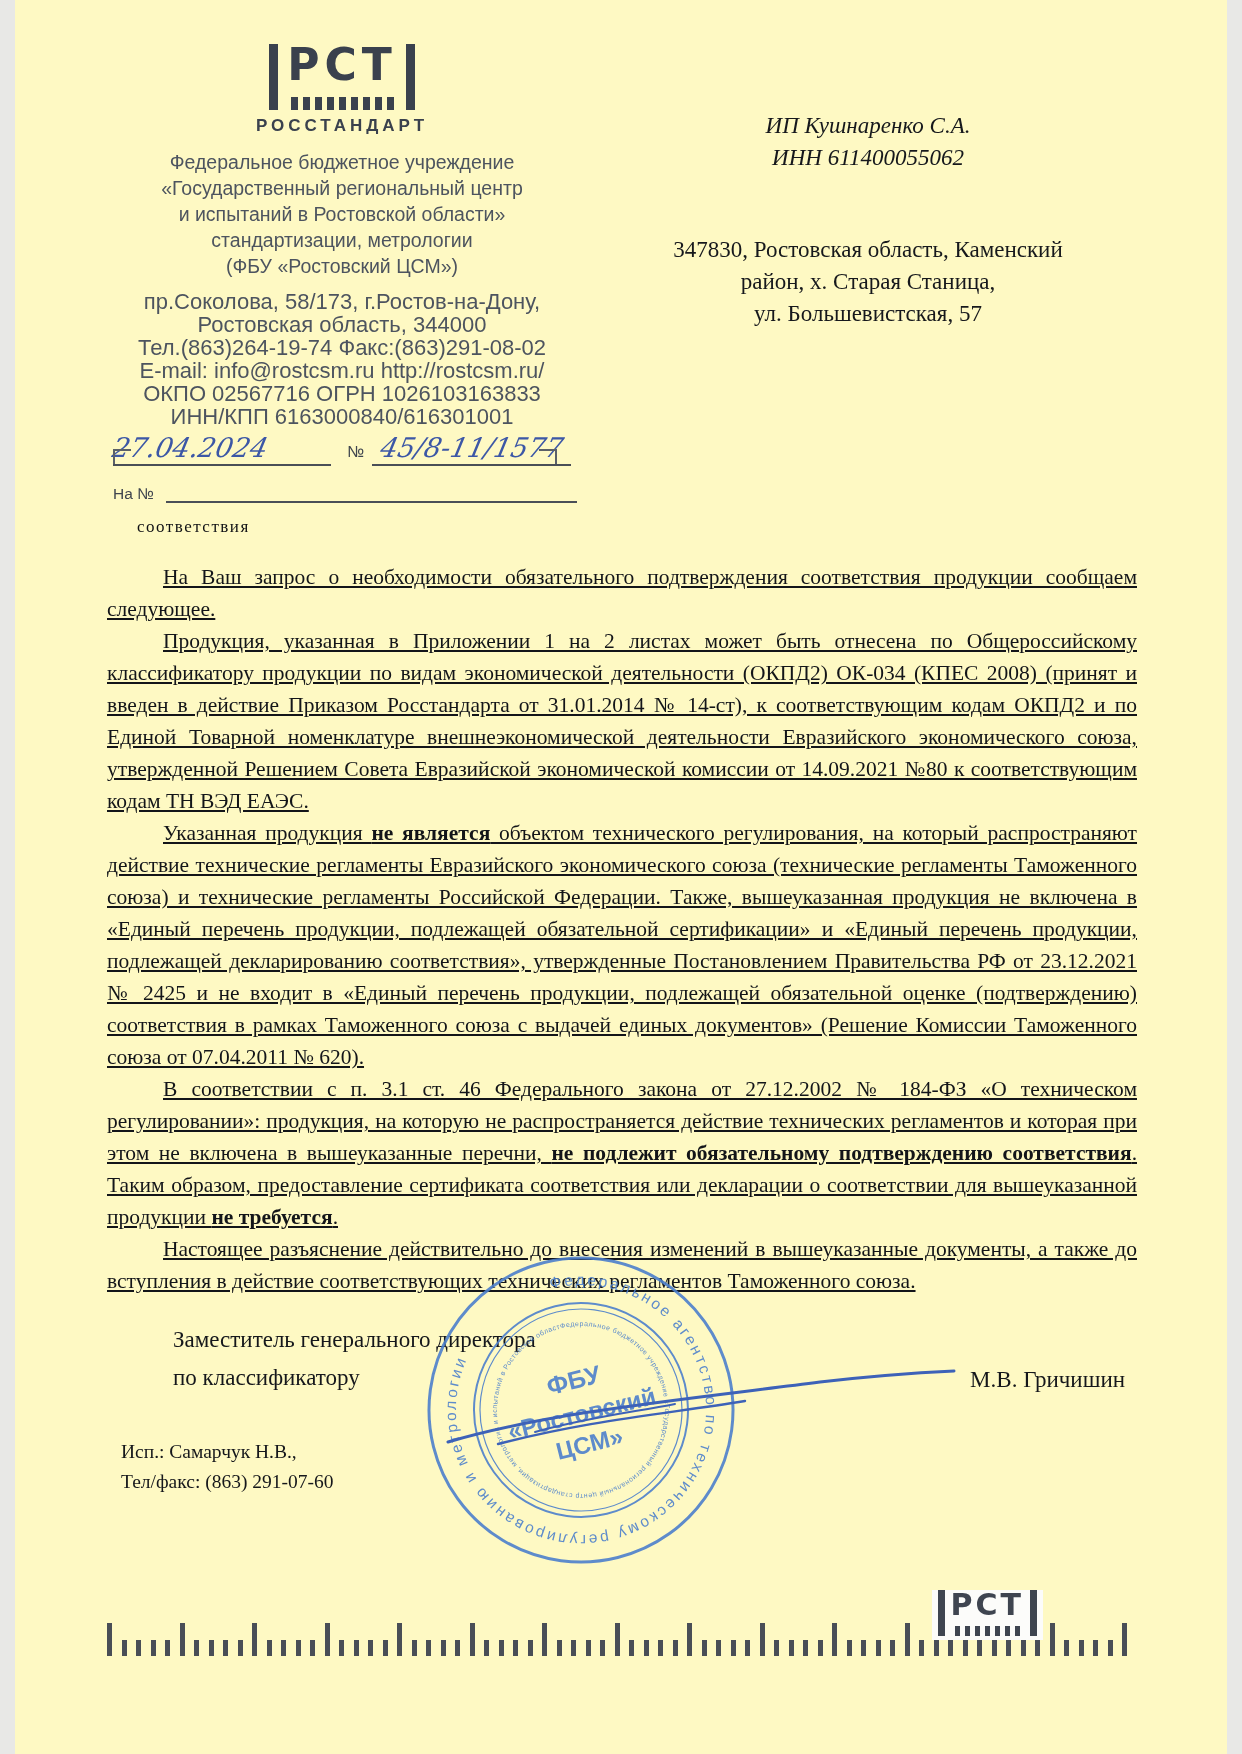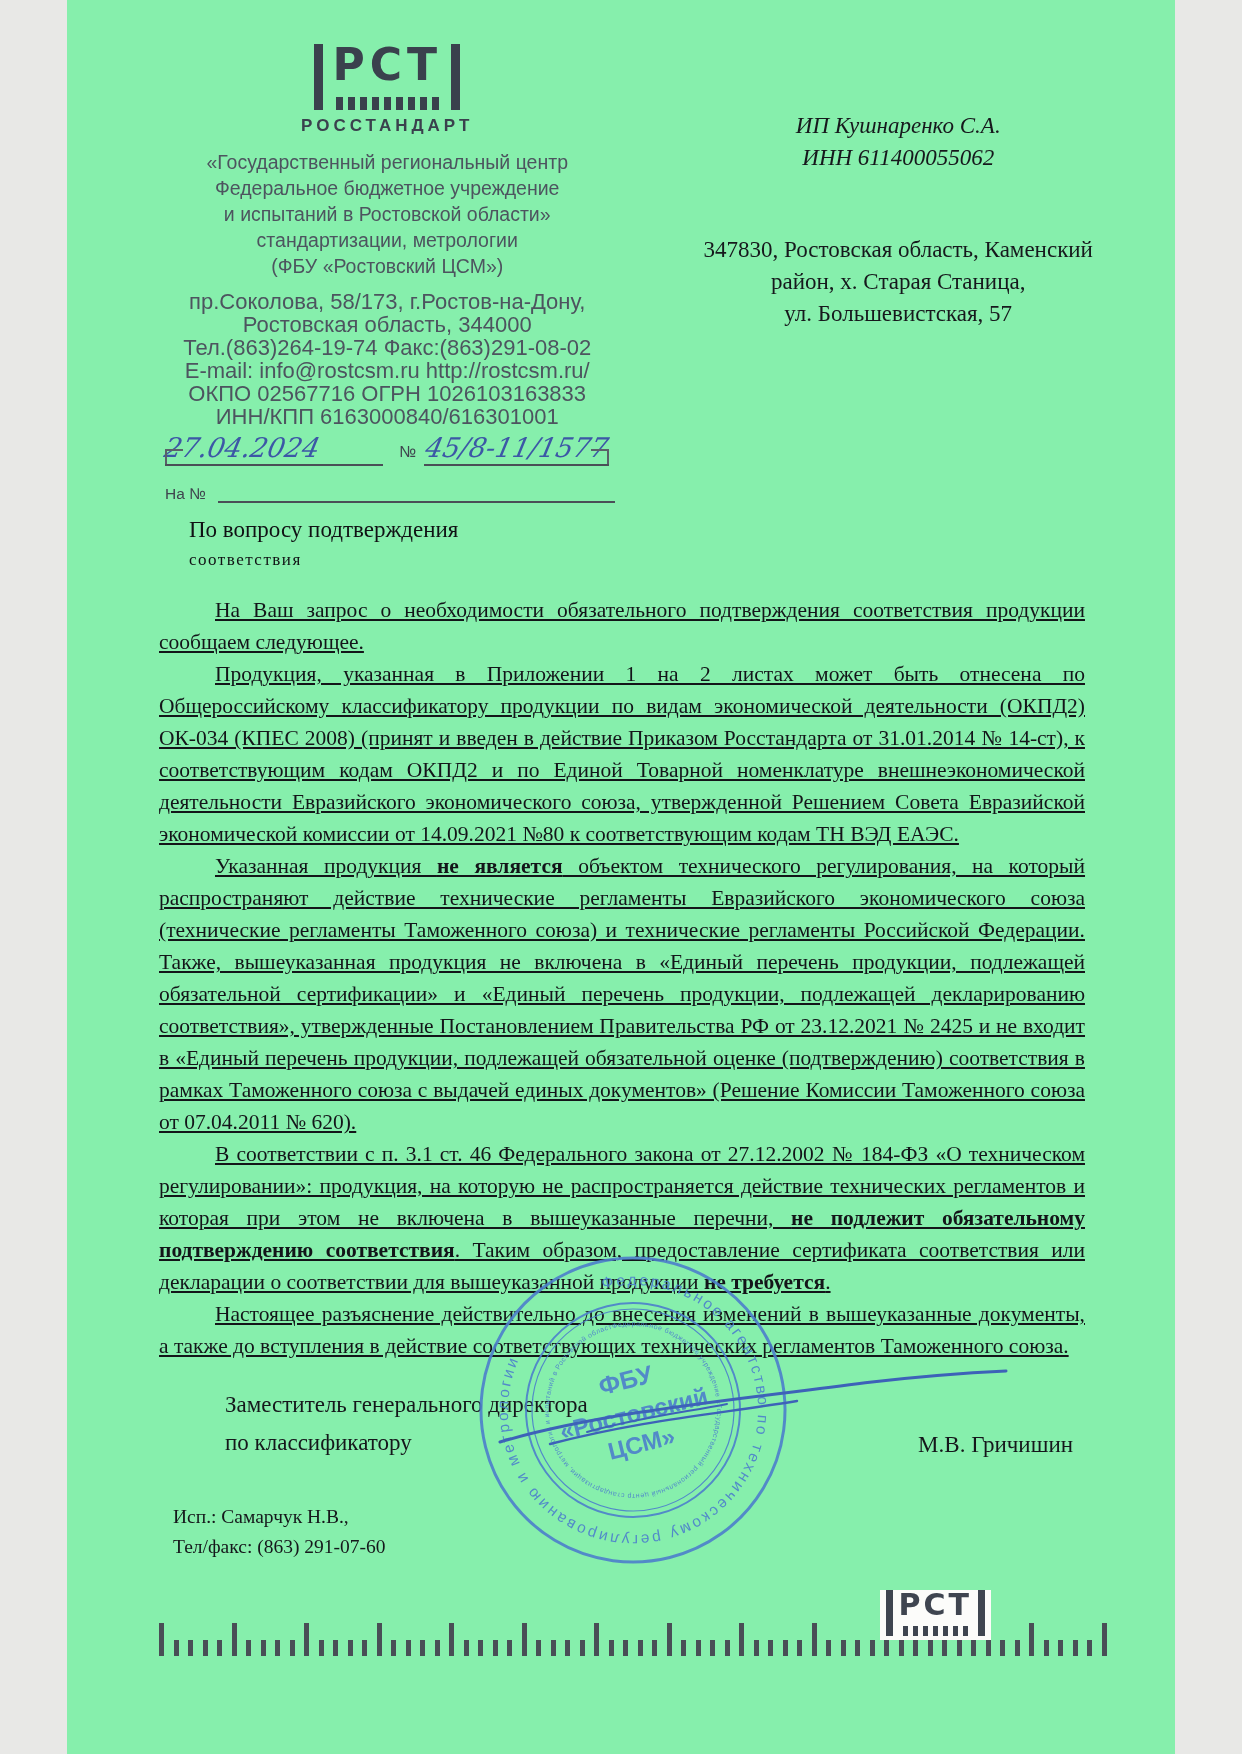--- a/index.html
+++ b/index.html
@@ -1,18 +1,18 @@
 <!DOCTYPE html>
 <html><head>
 <meta charset="utf-8">
 <style>
   html,body { margin:0; padding:0; background:#e8e8e6; }
   .page {
-    position:relative; width:1108px; height:1754px; margin:0 auto;
-    background:#86efac; overflow:hidden;
+    position:relative; width:1212px; height:1754px; margin:0 auto;
+    background:#fef9c3; overflow:hidden;
     font-family:"Liberation Sans", sans-serif;
     -webkit-font-smoothing:antialiased;
   }
   
   .header { display:flex; align-items:flex-start; padding-top:44px; }
   .header-left { width:470px; margin-left:92px; text-align:center; }
   .logo-wrap { display:inline-flex; align-items:stretch; gap:9px; height:66px; }
   .logo-sidebar { width:9px; background:#3a414d; }
   .logo-mid { display:flex; flex-direction:column; align-items:center; justify-content:space-between; }
   .logo-letters { font-family:"DejaVu Sans", sans-serif; font-weight:bold; font-size:44px; line-height:42px; letter-spacing:5px; color:#3a414d; }
@@ -92,22 +92,22 @@
               <div class="logo-dot"></div>
               <div class="logo-dot"></div>
               <div class="logo-dot"></div>
               <div class="logo-dot"></div>
             </div>
         </div>
         <div class="logo-sidebar"></div>
       </div>
       <div class="brand">РОССТАНДАРТ</div>
       <div class="org">
+        <div>Федеральное бюджетное учреждение</div>
         <div>«Государственный региональный центр</div>
-        <div>Федеральное бюджетное учреждение</div>
         <div>и испытаний в Ростовской области»</div>
         <div>стандартизации, метрологии</div>
         <div>(ФБУ «Ростовский ЦСМ»)</div>
       </div>
       <div class="contacts">
         <div>пр.Соколова, 58/173, г.Ростов-на-Дону,</div>
         <div>Ростовская область, 344000</div>
         <div>Тел.(863)264-19-74 Факс:(863)291-08-02</div>
         <div>E-mail: info@rostcsm.ru   http://rostcsm.ru/</div>
         <div>ОКПО 02567716  ОГРН 1026103163833</div>
@@ -136,21 +136,20 @@
         <div>район, х. Старая Станица,</div>
         <div>ул. Большевистская, 57</div>
       </div>
     </div>
   </div>
 
   <div class="corner-l"></div>
   <div class="corner-r"></div>
 
   <div class="subject">
-    <div class="subject-1">По вопросу подтверждения</div>
     <div class="subject-2">соответствия</div>
   </div>
 
   <div class="bodytext">
     <p><span>На Ваш запрос о необходимости обязательного подтверждения соответствия продукции сообщаем следующее.</span></p>
     <p><span>Продукция, указанная в Приложении 1 на 2 листах может быть отнесена по Общероссийскому классификатору продукции по видам экономической деятельности (ОКПД2) ОК-034 (КПЕС 2008) (принят и введен в действие Приказом Росстандарта от 31.01.2014 № 14-ст), к соответствующим кодам ОКПД2 и по Единой Товарной номенклатуре внешнеэкономической деятельности Евразийского экономического союза, утвержденной Решением Совета Евразийской экономической комиссии от 14.09.2021 №80 к соответствующим кодам ТН ВЭД ЕАЭС.</span></p>
     <p><span>Указанная продукция </span><span class="b">не является</span><span> объектом технического регулирования, на который распространяют действие технические регламенты Евразийского экономического союза (технические регламенты Таможенного союза)  и технические регламенты Российской Федерации. Также, вышеуказанная продукция не включена в «Единый перечень продукции, подлежащей обязательной сертификации» и «Единый перечень продукции, подлежащей декларированию соответствия», утвержденные Постановлением Правительства РФ от 23.12.2021 № 2425 и не входит в «Единый перечень продукции, подлежащей обязательной оценке (подтверждению) соответствия в рамках Таможенного союза с выдачей единых документов» (Решение Комиссии Таможенного союза от 07.04.2011 № 620).</span></p>
     <p><span>В соответствии с п. 3.1 ст. 46 Федерального закона от 27.12.2002 № 184-ФЗ «О техническом регулировании»: продукция, на которую не распространяется действие технических регламентов и которая при этом не включена в вышеуказанные перечни, </span><span class="b">не подлежит обязательному подтверждению соответствия</span><span>. Таким образом, предоставление сертификата соответствия или декларации о соответствии для вышеуказанной продукции </span><span class="b">не требуется</span><span>.</span></p>
     <p><span>Настоящее разъяснение действительно до внесения изменений в вышеуказанные документы, а также до вступления в действие соответствующих технических регламентов Таможенного союза.</span></p>
   </div>

